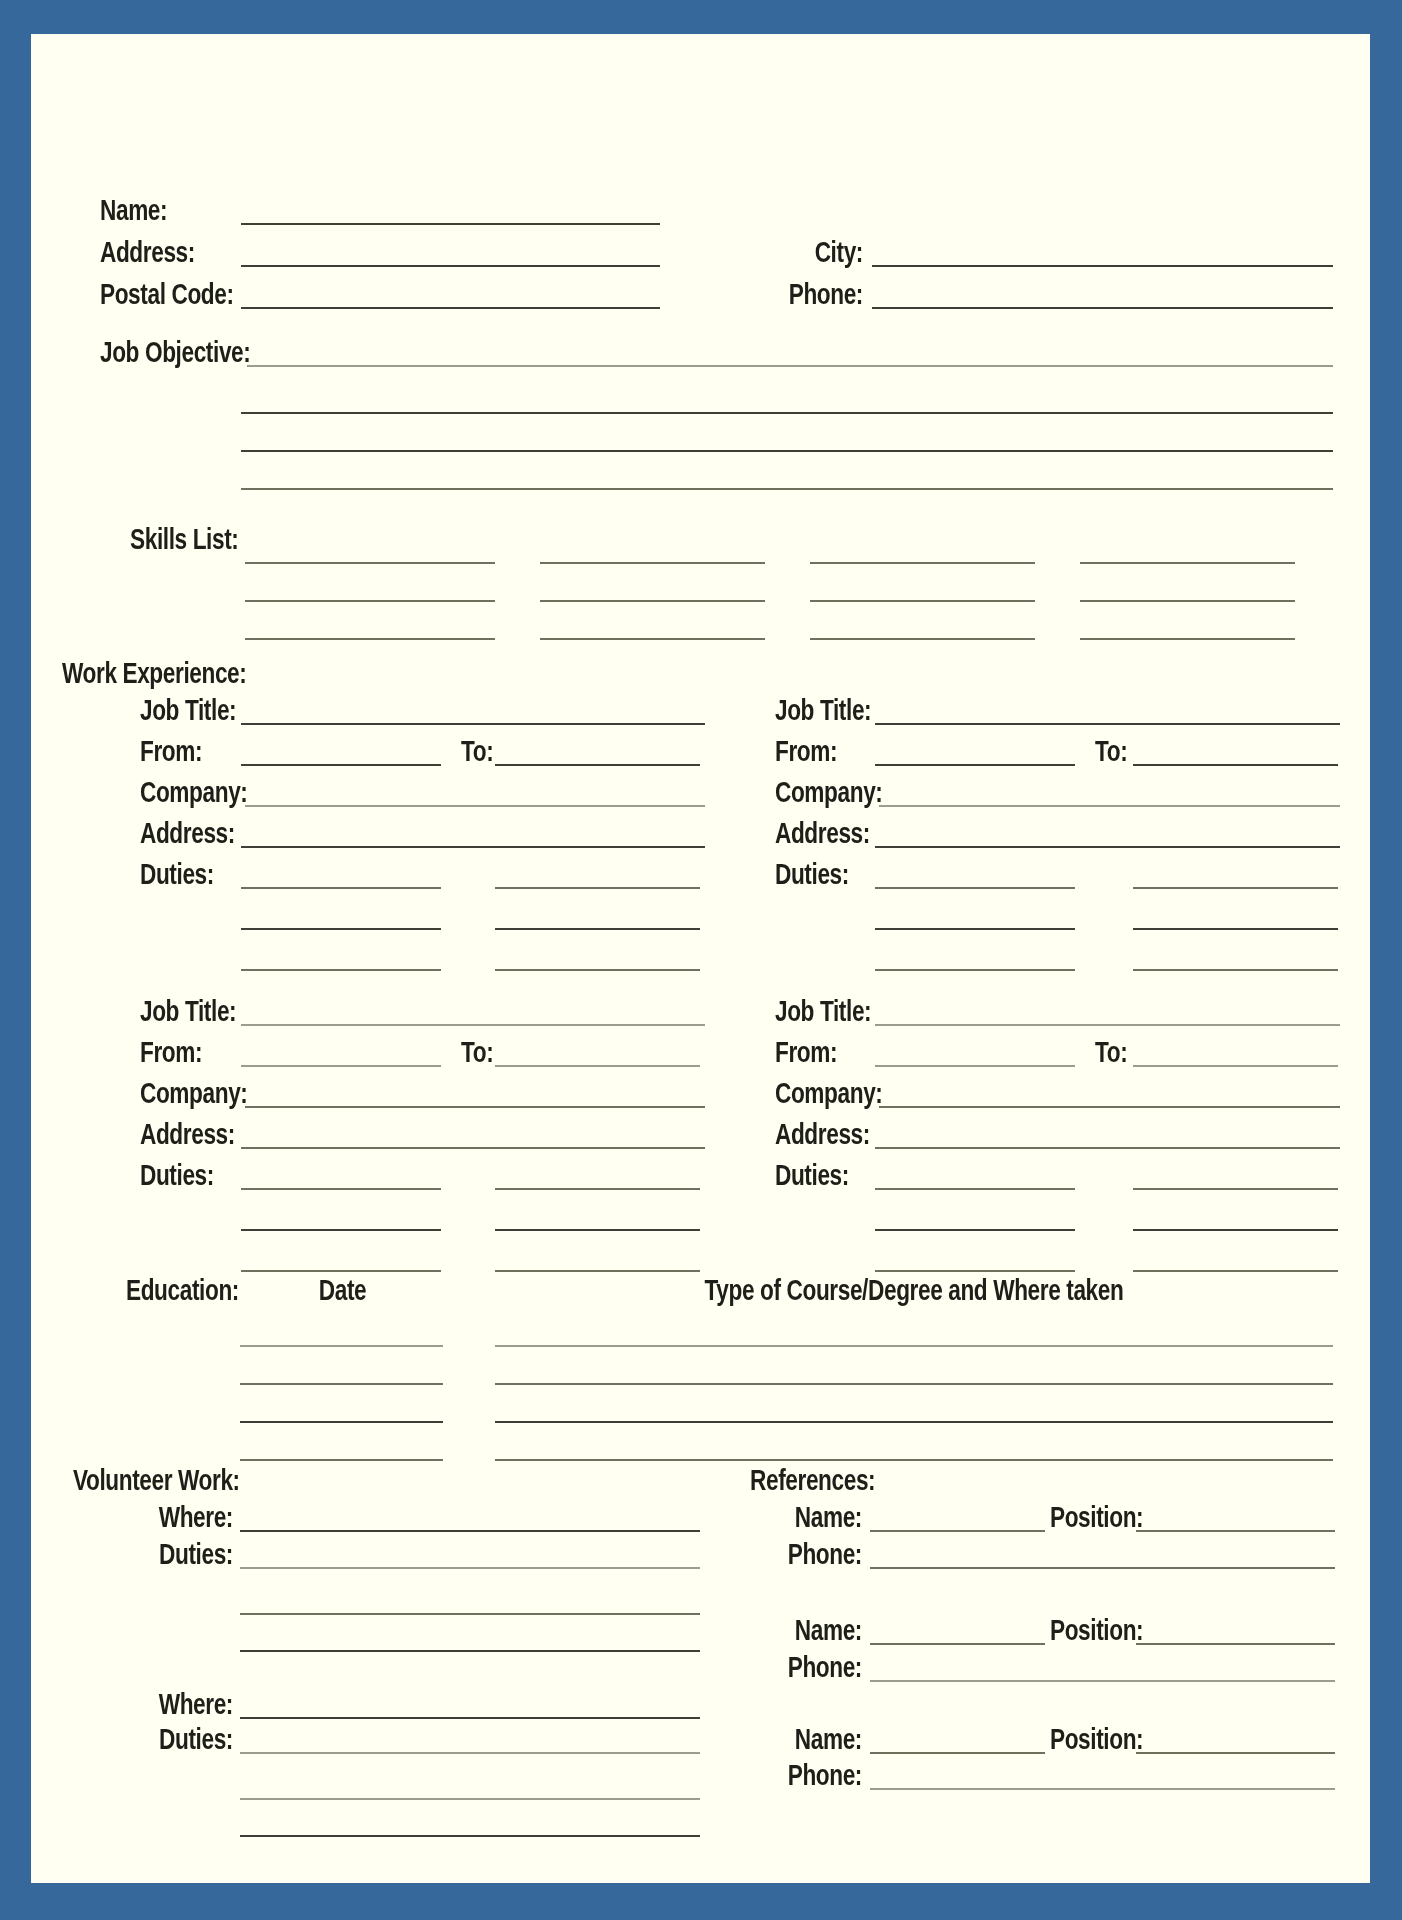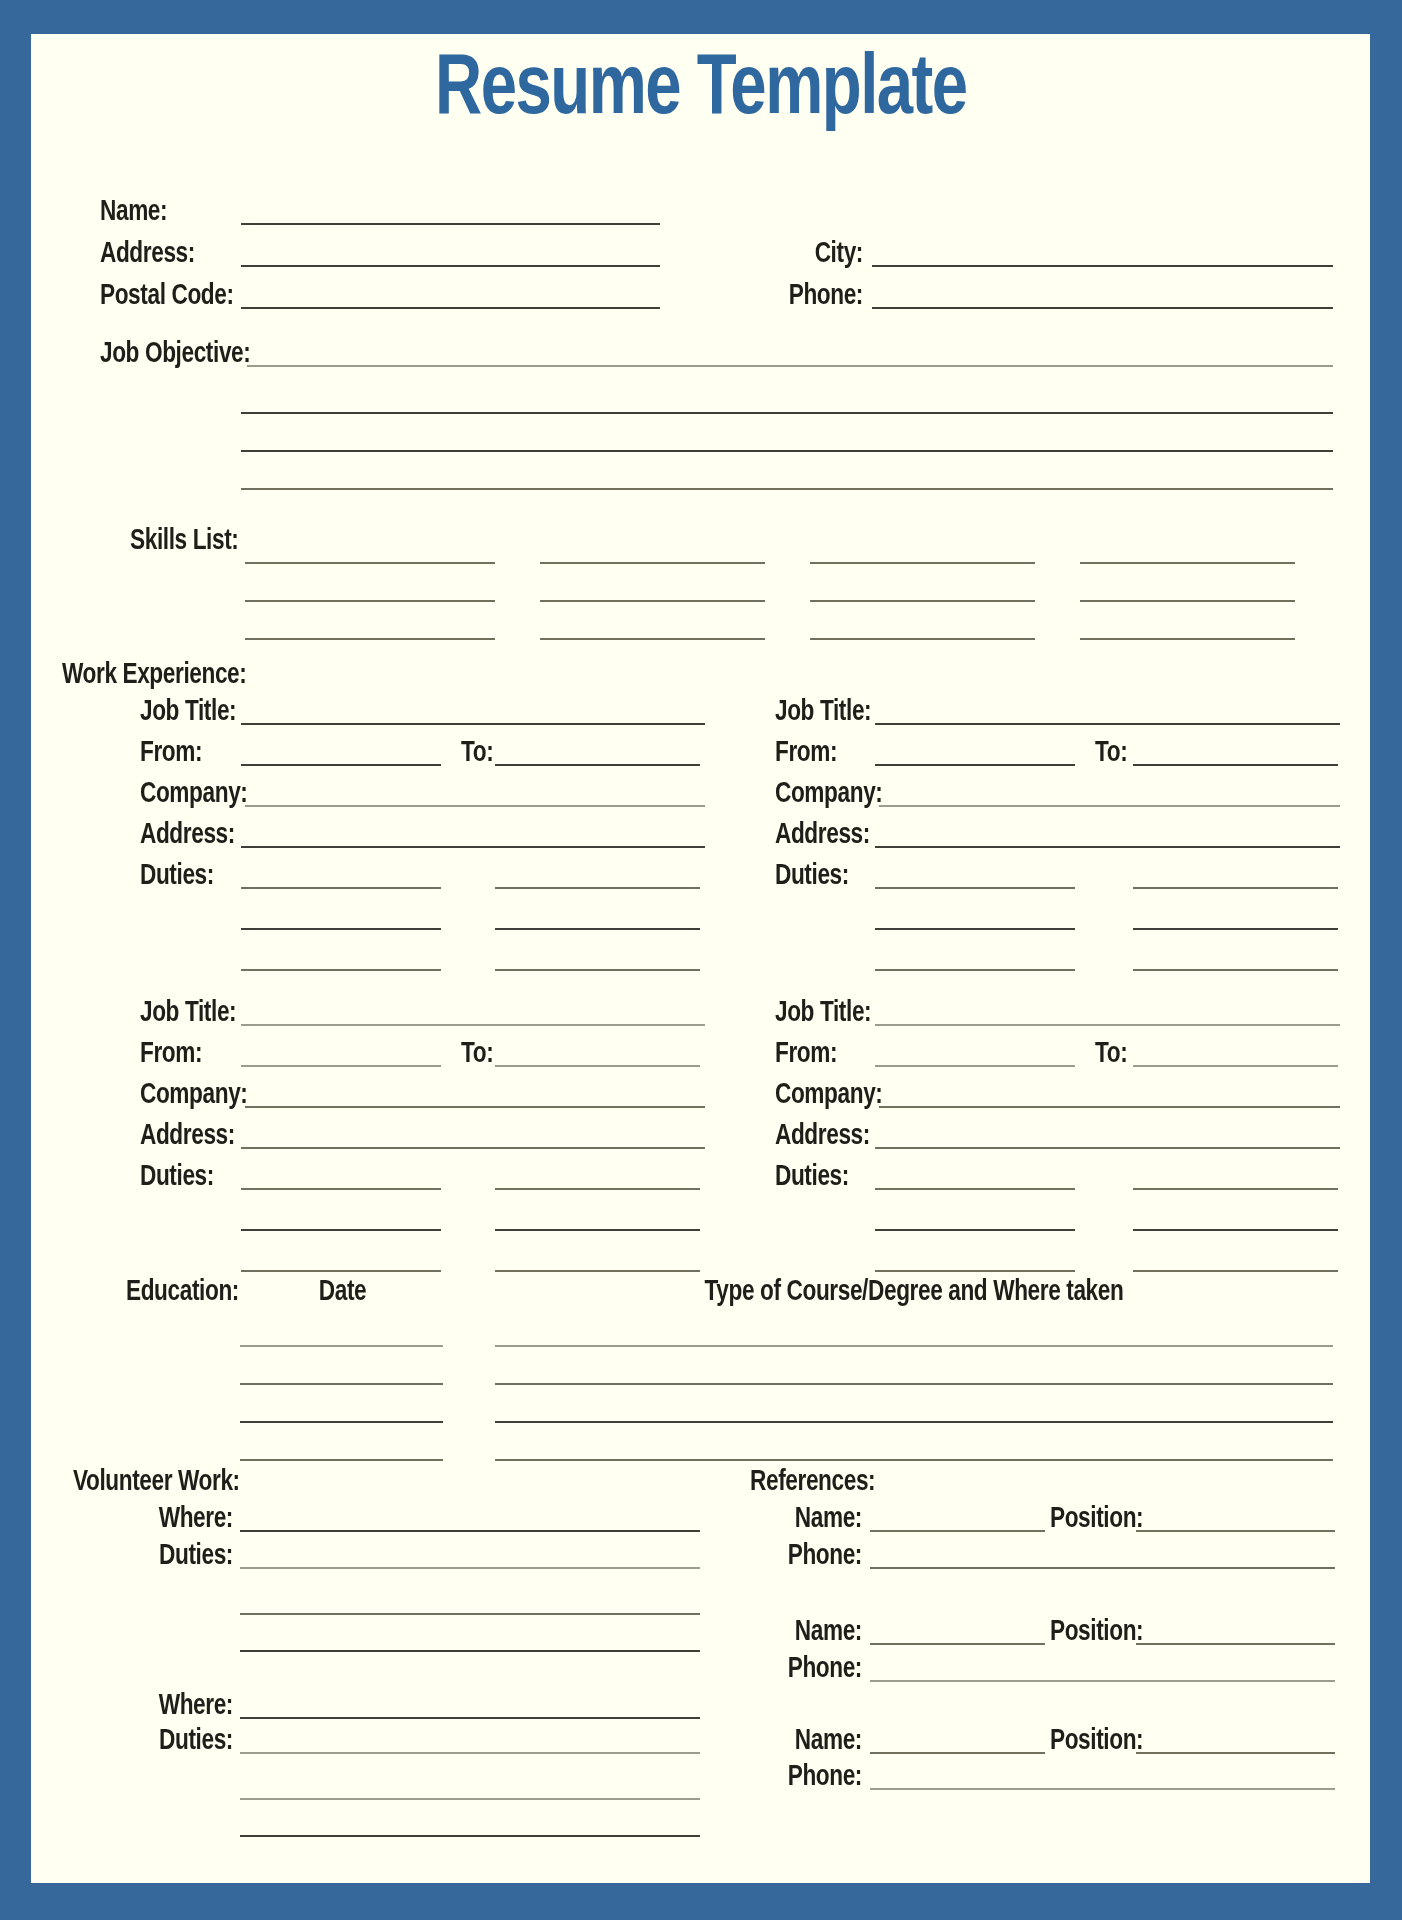--- a/index.html
+++ b/index.html
@@ -19,23 +19,20 @@
   #title span{display:inline-block;font-weight:bold;font-size:86px;line-height:1.05;color:#2E689E;
        letter-spacing:-2px;transform:scaleX(0.76);transform-origin:50% 50%;white-space:nowrap;}
   .blk{position:absolute;left:0;top:0;width:100%;}
 </style>
 </head>
 <body>
 
 <div id="canvas">
   <div id="sheet"></div>
 
-  <div id="title">
-    <span>Resume Template</span>
-  </div>
 
   <div class="blk">
     <div class="lbl" style="left:100px;top:195px">Name:</div>
     <div class="ln" style="left:241px;top:223px;width:419px"></div>
 
     <div class="lbl" style="left:100px;top:237px">Address:</div>
     <div class="ln" style="left:241px;top:265px;width:419px"></div>
 
     <div class="lbl" style="left:100px;top:279px">Postal Code:</div>
     <div class="ln" style="left:241px;top:307px;width:419px"></div>

